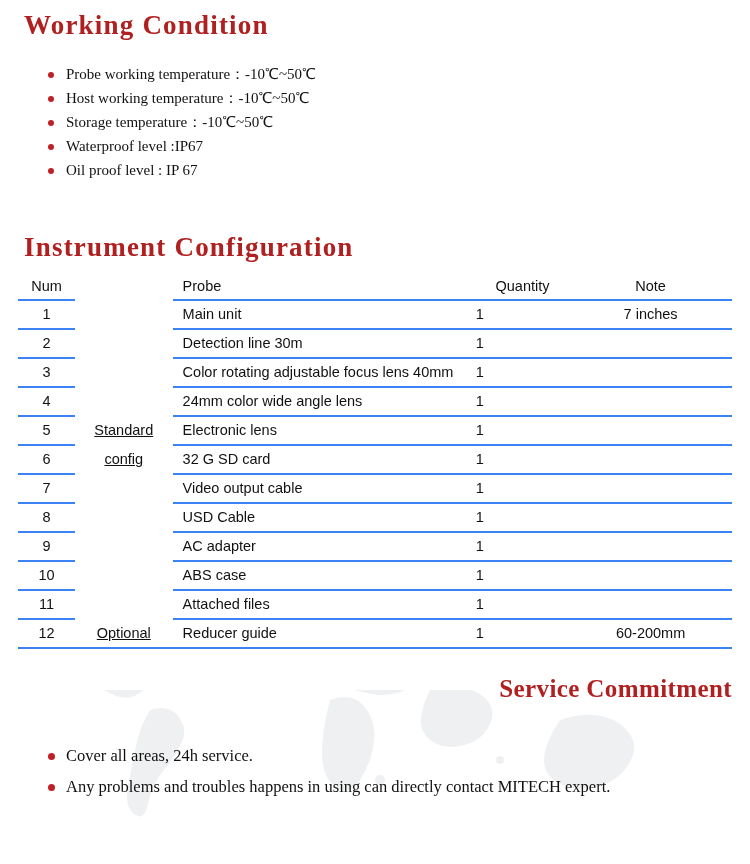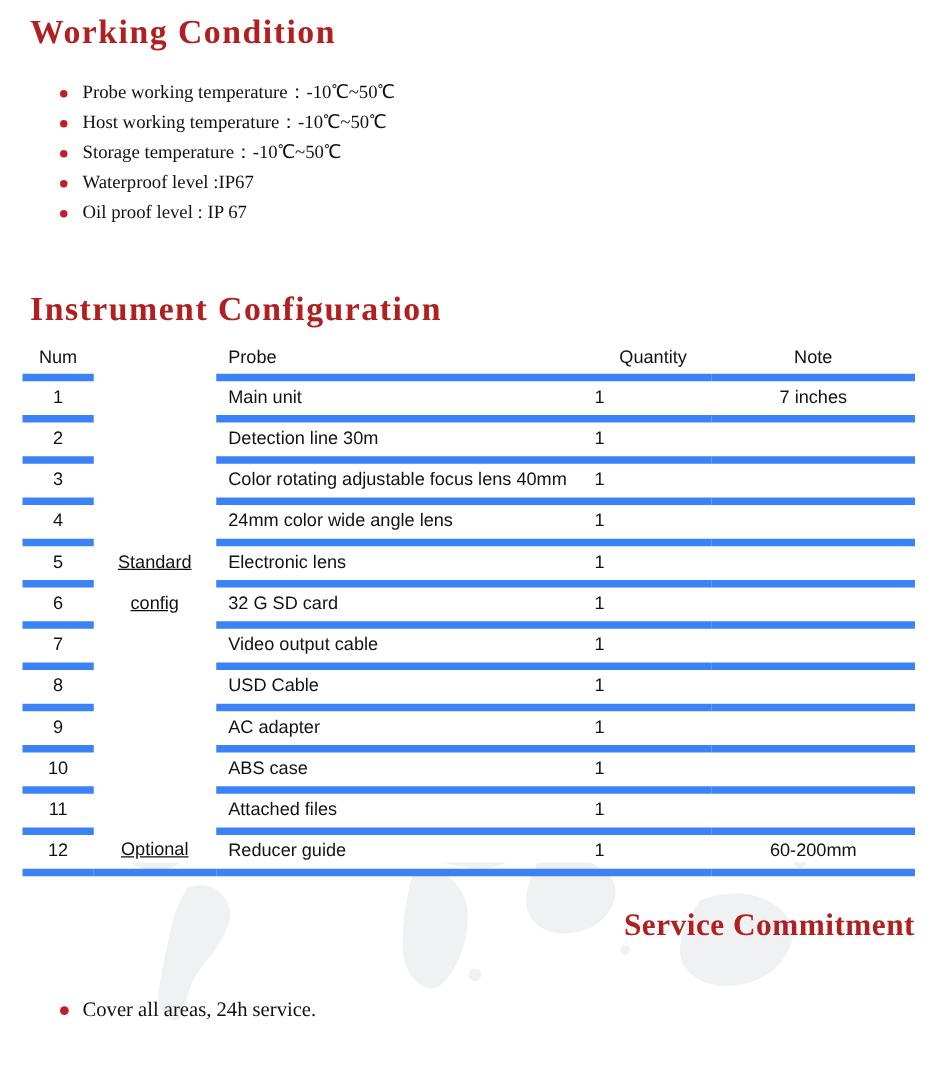--- a/index.html
+++ b/index.html
@@ -110,21 +110,21 @@
     height: 18px;
   }
   table.config th.c-num, table.config td.c-num { width: 56px; text-align: center; }
   table.config th.c-mid, table.config td.c-mid { width: 96px; text-align: center; text-decoration: underline; }
   table.config th.c-name, table.config td.c-name { width: 288px; text-align: left; padding-left: 10px; }
   table.config th.c-qty, table.config td.c-qty { width: 92px; }
   table.config th.c-note, table.config td.c-note { width: 160px; text-align: center; }
 
   
   table.config th.ruled, table.config td.ruled {
-    border-bottom: 6px solid #3b82f6;
+    border-bottom: 2px solid #3b82f6;
   }
   .mid-cell {
     vertical-align: middle;
     line-height: 26px;
   }
 </style>
 </head>
 <body>
 
 <div class="watermark">
@@ -258,15 +258,16 @@
   </table>
 
   <div class="spacer-b"></div>
 
   <h1 class="section-title center">Service Commitment</h1>
 
   <div class="spacer-c"></div>
 
   <ul class="bullets large">
     <li><span>Cover all areas, 24h service.</span></li>
+    <li><span>Any problems and troubles happens in using can directly contact MITECH expert.</span></li>
   </ul>
 
 </div>
 
 </body></html>

